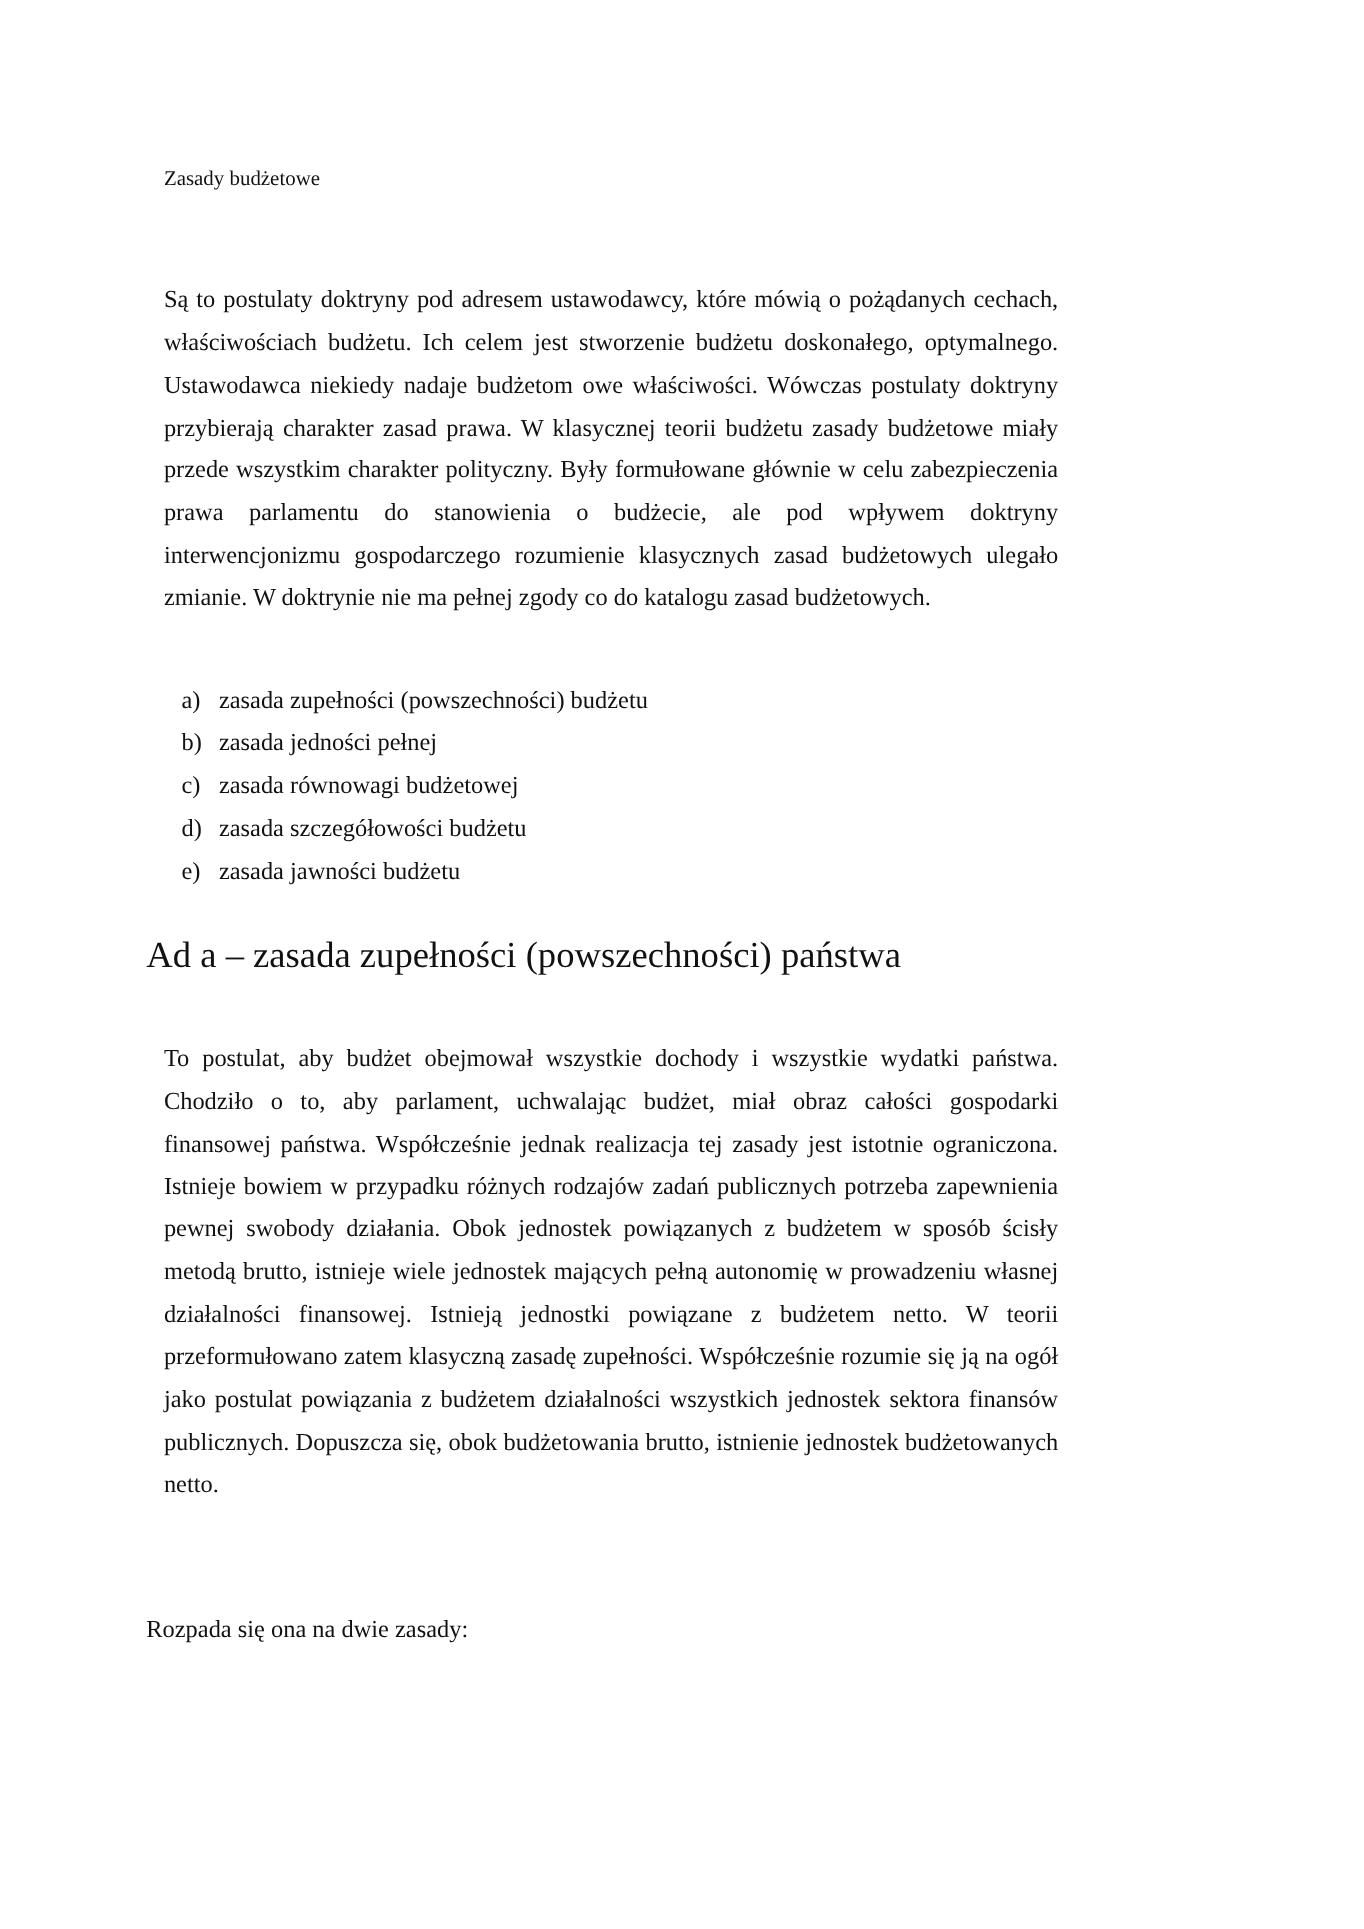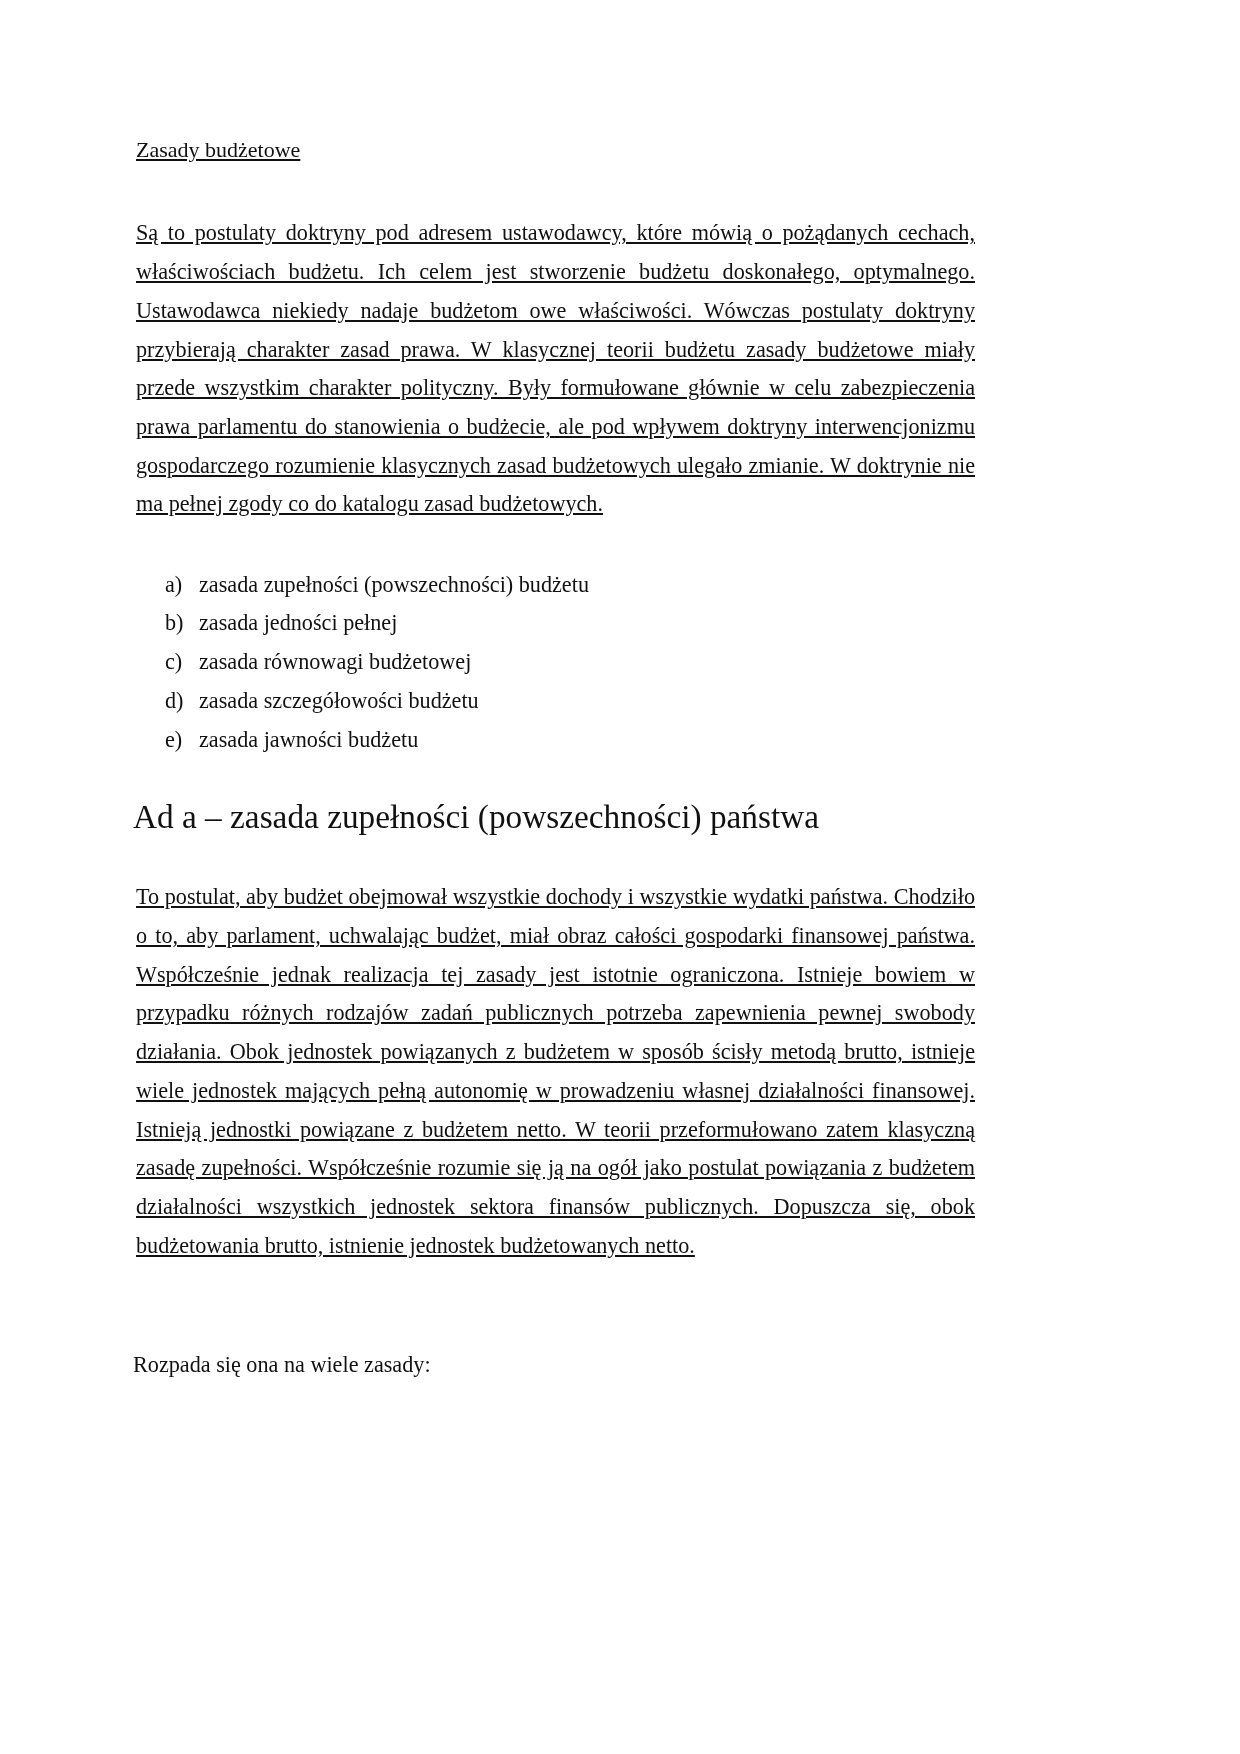--- a/index.html
+++ b/index.html
@@ -20,31 +20,29 @@
     left: 133px;
     top: 128px;
     width: 845px;
     font-size: 22.2px;
     line-height: 38.7px;
   }
   .line-block {
     margin: 0;
   }
   .title {
-    margin: 3px;
+    margin: 16px;
     font-weight: normal;
-    font-size: 22px;
+    font-size: 19px;
     line-height: 38.7px;
-    text-decoration: underline;
   }
   .para {
-    margin: 3px;
+    margin: 16px;
     text-align: justify;
     text-align-last: left;
-    text-decoration: underline;
   }
   .gap-1 { height: 38.7px; }
   .list {
     list-style: none;
     margin: 0;
     padding: 0;
   }
   .list li {
     position: relative;
     padding-left: 66px;
@@ -103,15 +101,15 @@
 
   <div class="gap-1"></div>
 
   <p class="para">To postulat, aby budżet obejmował wszystkie dochody i wszystkie wydatki państwa. Chodziło o to, aby parlament, uchwalając budżet, miał obraz całości gospodarki finansowej państwa. Współcześnie jednak realizacja tej zasady jest istotnie ograniczona. Istnieje bowiem w przypadku różnych rodzajów zadań publicznych potrzeba zapewnienia pewnej swobody działania. Obok jednostek powiązanych z budżetem w sposób ścisły metodą brutto, istnieje wiele jednostek mających pełną autonomię w prowadzeniu własnej działalności finansowej. Istnieją jednostki powiązane z budżetem netto. W teorii przeformułowano zatem klasyczną zasadę zupełności. Współcześnie rozumie się ją na ogół jako postulat powiązania z budżetem działalności wszystkich jednostek sektora finansów publicznych. Dopuszcza się, obok budżetowania brutto, istnienie jednostek budżetowanych netto.</p>
 
   <div class="gap-1"></div>
 
 
   <div class="gap-1"></div>
 
-  <p class="line-block">Rozpada się ona na wiele zasady:</p>
+  <p class="line-block">Rozpada się ona na dwie zasady:</p>
 
 </div>
 
 </body></html>

